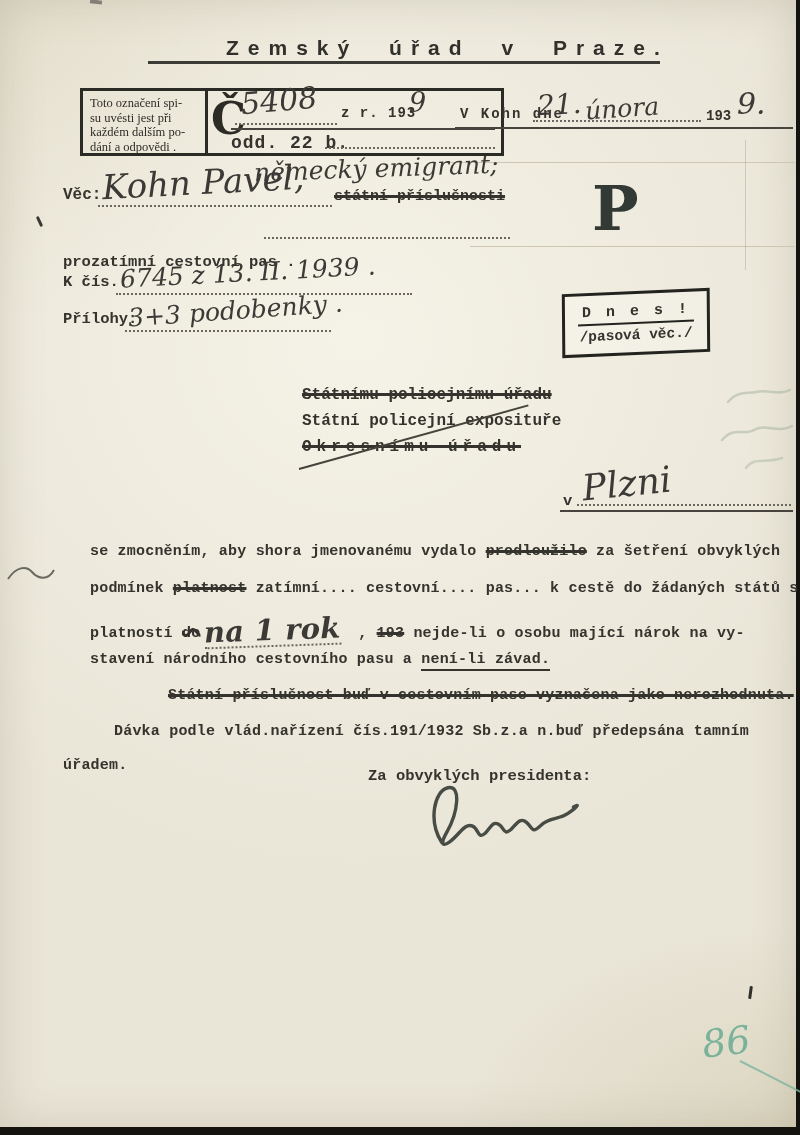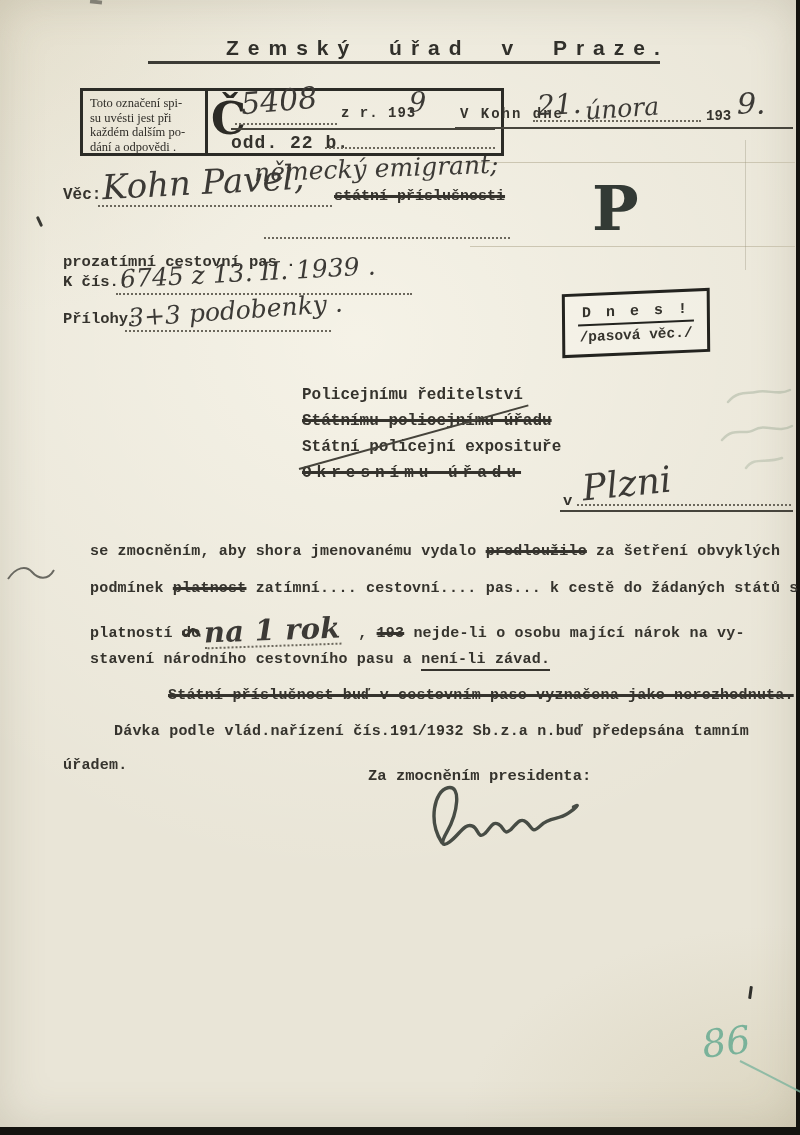--- a/index.html
+++ b/index.html
@@ -102,21 +102,20 @@
   <div class="abs mono" style="left:63px; top:310px; font-size:15.5px;">Přílohy:</div>
   <div class="abs hw" style="left:128px; top:296px; font-size:25px; transform:rotate(-4deg);">3+3 podobenky .</div>
   <div class="abs dotted" style="left:125px; top:330px; width:206px;"></div>
 
   <div class="abs stamp" style="left:562px; top:291px; width:148px; height:64px;">
     <div class="l1">D n e s !</div>
     <div class="l2">/pasová věc./</div>
   </div>
 
   <div class="abs mono addr" style="left:302px; top:382px;">
-    <div>Policejnímu ředitelství</div>
     <div class="strike">Státnímu policejnímu úřadu</div>
     <div>Státní policejní exposituře</div>
     <div class="strike sp">Okresnímu úřadu</div>
   </div>
   <div class="abs" style="left:299px; top:468px; width:238px; height:2px; background:#45433b; transform:rotate(-15.5deg); transform-origin:left center;"></div>
 
   <div class="abs mono" style="left:563px; top:492px; font-size:15.5px;">v</div>
   <div class="abs hw" style="left:582px; top:463px; font-size:36px; transform:rotate(-6deg);">Plzni</div>
   <div class="abs dotted" style="left:577px; top:504px; width:214px;"></div>
   <div class="abs solid-line" style="left:560px; top:510px; width:233px; height:2px;"></div>
@@ -127,21 +126,21 @@
 
   <div class="abs mono bodyline" style="left:90px; top:613px;"><span>platností </span><span class="strike" style="text-decoration-style:wavy;">do</span><span class="hw-inline">na 1 rok</span><span> ,  </span><span class="strike">193</span><span> nejde-li o osobu mající nárok na vy-</span></div>
 
   <div class="abs mono bodyline strike" style="left:168px; top:687px;">Státní příslušnost buď v cestovním pase vyznačena jako nerozhodnuta.</div>
 
   <div class="abs mono bodyline" style="left:90px; top:651px;"><span>stavení národního cestovního pasu a </span><span class="uline">není-li závad.</span></div>
 
   <div class="abs mono bodyline" style="left:114px; top:723px;">Dávka podle vlád.nařízení čís.191/1932 Sb.z.a n.buď předepsána tamním</div>
   <div class="abs mono bodyline" style="left:63px; top:757px;">úřadem.</div>
 
-  <div class="abs mono" style="left:368px; top:767px; font-size:15.5px;">Za zmocněním presidenta:</div>
+  <div class="abs mono" style="left:368px; top:767px; font-size:15.5px;">Za obvyklých presidenta:</div>
   <svg class="abs" style="left:418px; top:776px;" width="175" height="80" viewBox="0 0 175 80">
     <path d="M22,62 C10,40 18,10 32,8 C46,6 40,34 28,52 C22,61 20,68 30,62 C40,56 46,44 54,48 C60,51 58,62 66,56 C72,51 74,44 80,48 C86,52 84,60 92,54 C98,49 102,42 108,48 C114,54 112,60 122,52 C132,44 140,48 150,42 C158,37 164,32 156,36" fill="none" stroke="#474c45" stroke-width="3.4" stroke-linecap="round" transform="rotate(-4 85 40)"></path>
   </svg>
 
   <svg class="abs" style="left:726px; top:384px; opacity:.4;" width="66" height="26" viewBox="0 0 66 26">
     <path d="M2,18 C12,6 22,10 30,8 C42,5 52,12 64,6" fill="none" stroke="#94a48e" stroke-width="2.5" stroke-linecap="round"></path>
   </svg>
   <svg class="abs" style="left:720px; top:418px; opacity:.4;" width="74" height="30" viewBox="0 0 74 30">
     <path d="M2,22 C14,8 24,18 34,12 C46,5 58,16 72,8" fill="none" stroke="#94a48e" stroke-width="2.5" stroke-linecap="round"></path>
   </svg>

